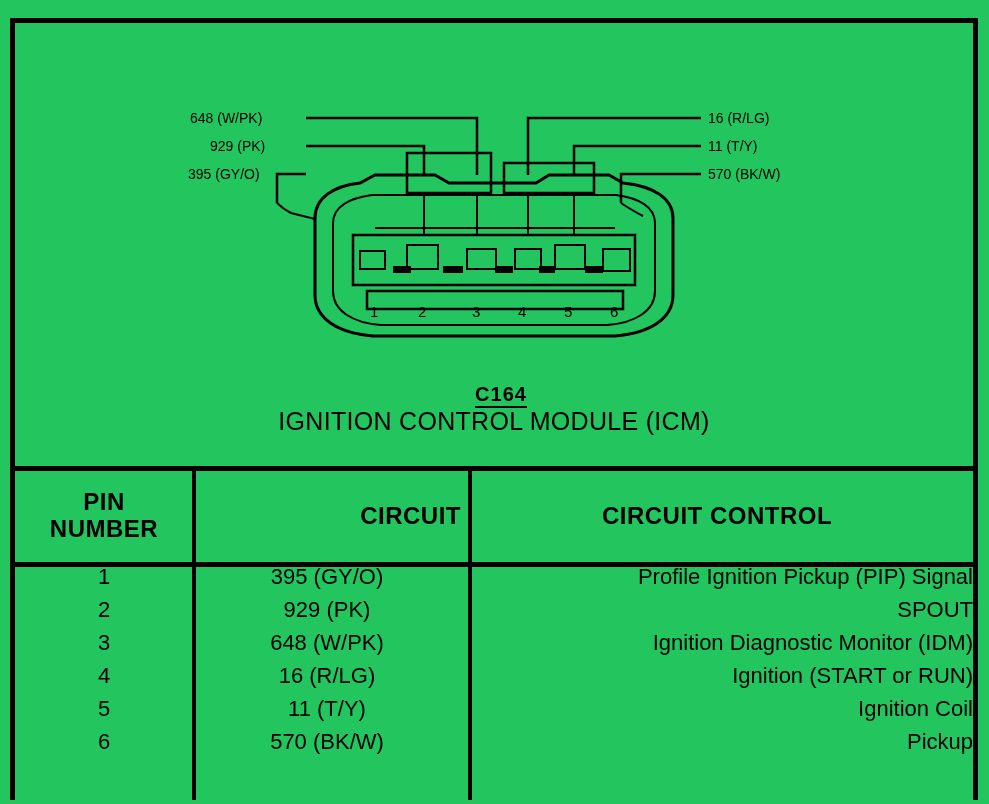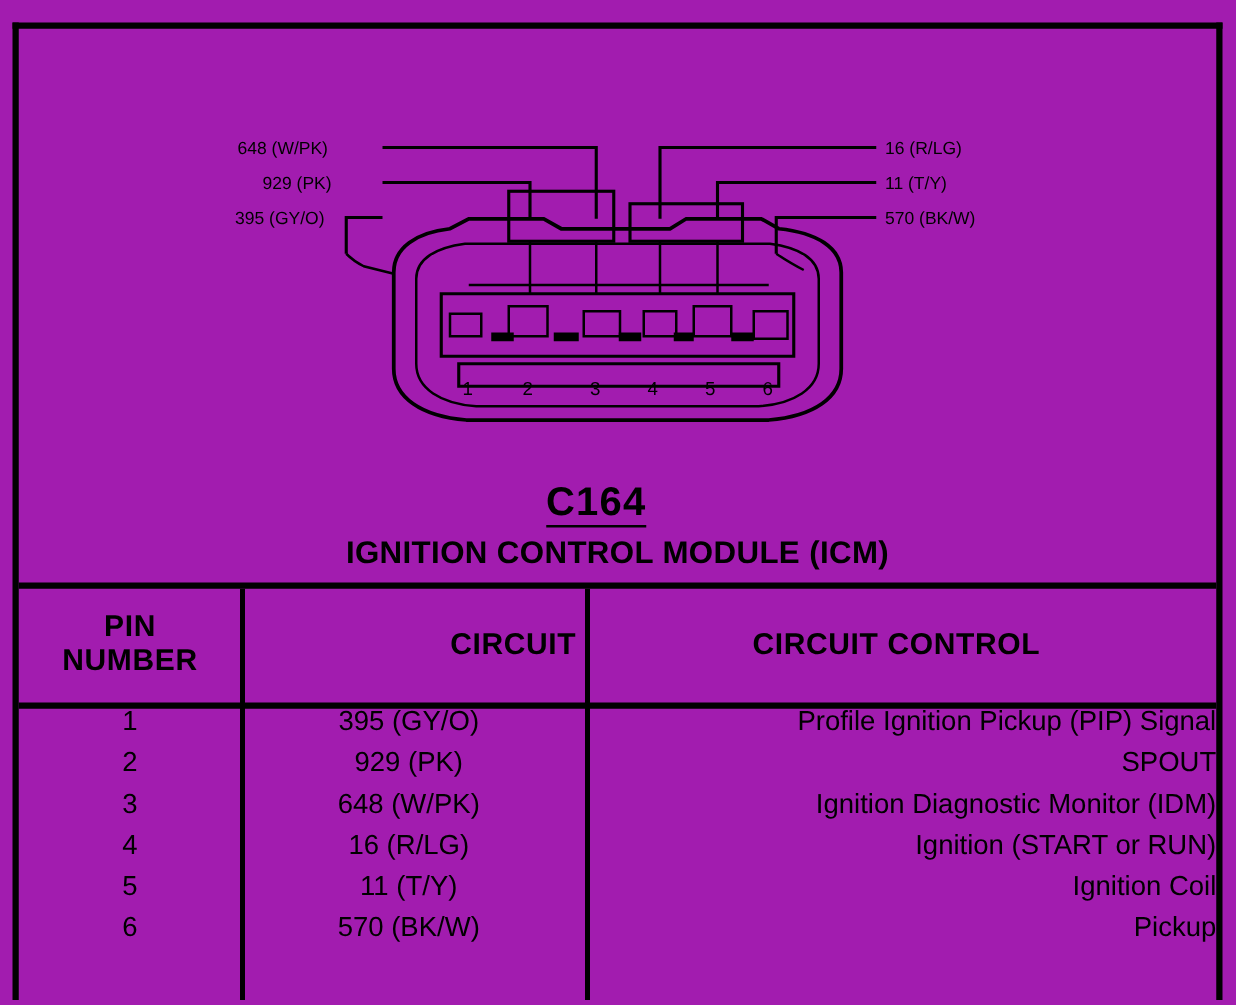--- a/index.html
+++ b/index.html
@@ -11,21 +11,21 @@
     width: 989px;
     height: 804px;
     font-family: "Liberation Sans", sans-serif;
     color: #000000;
     overflow: hidden;
   }
   #page {
     position: relative;
     width: 989px;
     height: 804px;
-    background: #a21caf;
+    background: #22c55e;
     box-sizing: border-box;
   }
   
   .frame-top {
     position: absolute;
     left: 10px; top: 18px;
     width: 968px; height: 5px;
     background: #000;
   }
   .frame-left {
@@ -67,35 +67,36 @@
     position: absolute;
     font-size: 15px;
     font-family: "Liberation Sans", sans-serif;
   }
 
   .conn-title {
     position: absolute;
     width: 924px;
     top: 360px;
     text-align: center;
-    font-size: 32px;
+    font-size: 20px;
     font-weight: bold;
     letter-spacing: 1px;
+    margin-left: 24px;
   }
   .conn-title span {
     border-bottom: 2px solid #000;
     padding-bottom: 1px;
   }
   .module-title {
     position: absolute;
     width: 958px;
-    top: 405px;
+    top: 384px;
     text-align: center;
     font-size: 25px;
-    font-weight: bold;
+    font-weight: normal;
     letter-spacing: 0.3px;
   }
 
   
   #pin-table {
     position: absolute;
     left: 15px;
     top: 472px;
     width: 958px;
     border-collapse: collapse;

